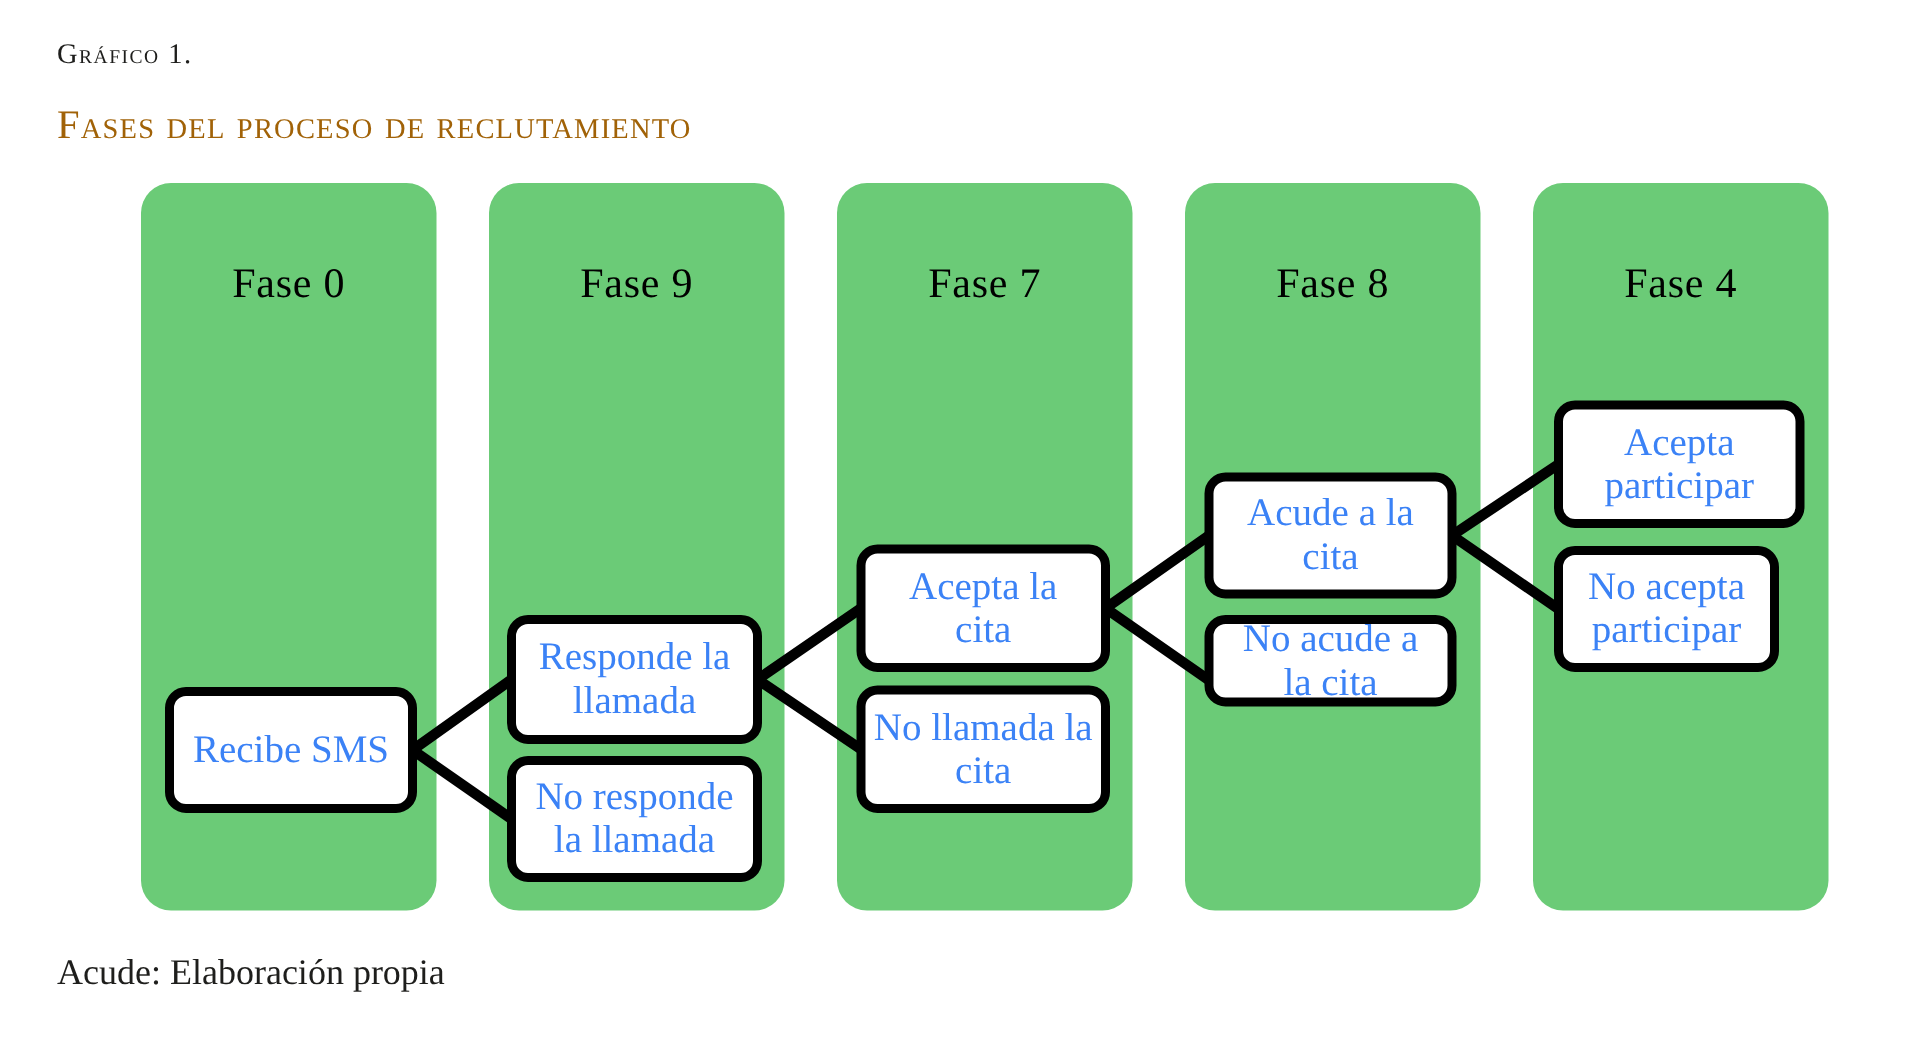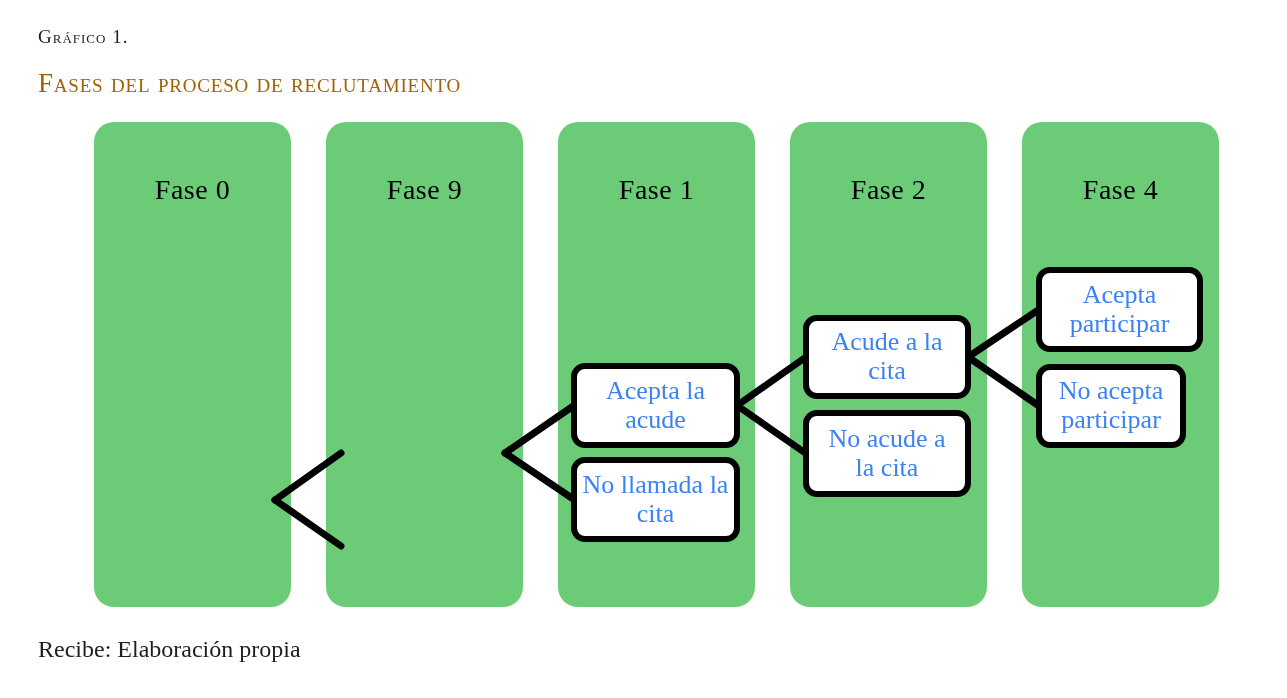--- a/index.html
+++ b/index.html
@@ -103,42 +103,53 @@
       <line x1="262" y1="500" x2="328" y2="546" stroke="#000000" stroke-width="7" stroke-linecap="round"></line>
       <line x1="492" y1="453" x2="561" y2="405.5" stroke="#000000" stroke-width="7" stroke-linecap="round"></line>
       <line x1="492" y1="453" x2="561" y2="499.5" stroke="#000000" stroke-width="7" stroke-linecap="round"></line>
       <line x1="724" y1="405.5" x2="793" y2="357" stroke="#000000" stroke-width="7" stroke-linecap="round"></line>
       <line x1="724" y1="405.5" x2="793" y2="453.5" stroke="#000000" stroke-width="7" stroke-linecap="round"></line>
       <line x1="955" y1="357" x2="1026" y2="309.5" stroke="#000000" stroke-width="7" stroke-linecap="round"></line>
       <line x1="955" y1="357" x2="1026" y2="406" stroke="#000000" stroke-width="7" stroke-linecap="round"></line>
     </svg>
 <div class="phase-column" style="left: 81px; top: 122px; width: 197px; height: 485px;"><div class="phase-label">Fase 0</div></div>
     <div class="phase-column" style="left: 313px; top: 122px; width: 197px; height: 485px;"><div class="phase-label">Fase 9</div></div>
-    <div class="phase-column" style="left: 545px; top: 122px; width: 197px; height: 485px;"><div class="phase-label">Fase 1</div></div>
-    <div class="phase-column" style="left: 777px; top: 122px; width: 197px; height: 485px;"><div class="phase-label">Fase 2</div></div>
+    <div class="phase-column" style="left: 545px; top: 122px; width: 197px; height: 485px;"><div class="phase-label">Fase 7</div></div>
+    <div class="phase-column" style="left: 777px; top: 122px; width: 197px; height: 485px;"><div class="phase-label">Fase 8</div></div>
     <div class="phase-column" style="left: 1009px; top: 122px; width: 197px; height: 485px;"><div class="phase-label">Fase 4</div></div>
+    <div class="flow-node" style="left: 97px; top: 458px; width: 168px; height: 84px;">
+      <span>Recibe SMS</span>
+    </div>
+    <div class="flow-node" style="left: 325px; top: 410px; width: 170px; height: 86px;">
+      <span>Responde la
+llamada</span>
+    </div>
+    <div class="flow-node" style="left: 325px; top: 504px; width: 170px; height: 84px;">
+      <span>No responde
+la llamada</span>
+    </div>
     <div class="flow-node" style="left: 558px; top: 363px; width: 169px; height: 85px;">
       <span>Acepta la
-acude</span>
+cita</span>
     </div>
     <div class="flow-node" style="left: 558px; top: 457px; width: 169px; height: 85px;">
       <span>No llamada la
 cita</span>
     </div>
     <div class="flow-node" style="left: 790px; top: 315px; width: 168px; height: 84px;">
       <span>Acude a la
 cita</span>
     </div>
-    <div class="flow-node" style="left: 790px; top: 410px; width: 168px; height: 87px;">
+    <div class="flow-node" style="left: 790px; top: 410px; width: 168px; height: 61px;">
       <span>No acude a
 la cita</span>
     </div>
     <div class="flow-node" style="left: 1023px; top: 267px; width: 167px; height: 85px;">
       <span>Acepta
 participar</span>
     </div>
     <div class="flow-node" style="left: 1023px; top: 364px; width: 150px; height: 84px;">
       <span>No acepta
 participar</span>
     </div>
   </div>
 
-<div class="source-note">Recibe: Elaboración propia</div>
+<div class="source-note">Acude: Elaboración propia</div>
 
 </body></html>

